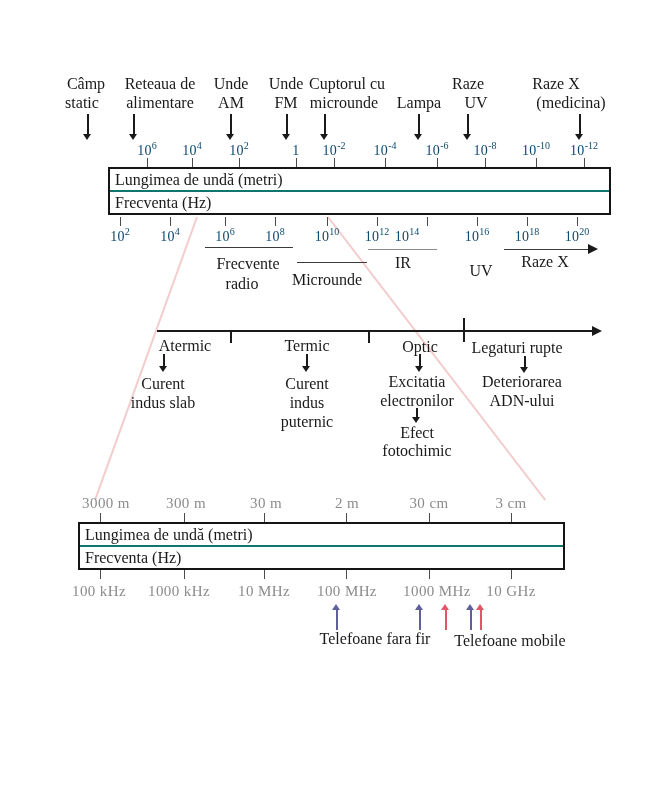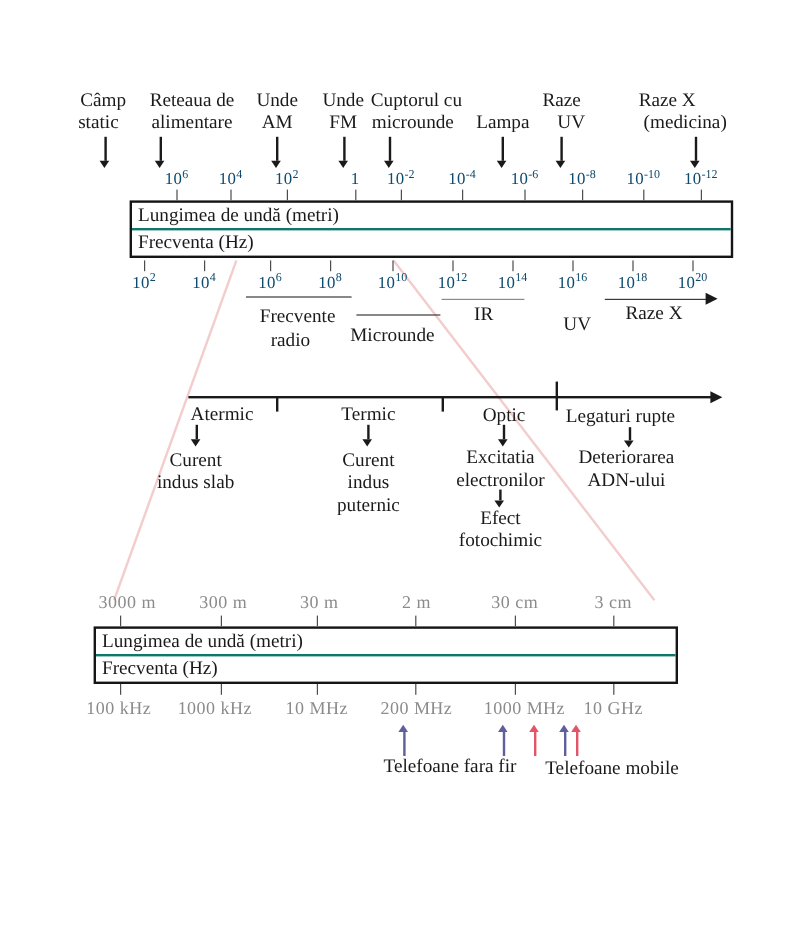--- a/index.html
+++ b/index.html
@@ -110,21 +110,21 @@
   <div class="tick" style="left:477px;top:217px"></div>
   <div class="tick" style="left:527px;top:217px"></div>
   <div class="tick" style="left:577px;top:217px"></div>
 
   <span class="pow" style="left:120px;top:226px"><span>10</span><sup>2</sup></span>
   <span class="pow" style="left:170px;top:226px"><span>10</span><sup>4</sup></span>
   <span class="pow" style="left:225px;top:226px"><span>10</span><sup>6</sup></span>
   <span class="pow" style="left:275px;top:226px"><span>10</span><sup>8</sup></span>
   <span class="pow" style="left:327px;top:226px"><span>10</span><sup>10</sup></span>
   <span class="pow" style="left:377px;top:226px"><span>10</span><sup>12</sup></span>
-  <span class="pow" style="left:427px;top:226px"><span>10</span><sup>14</sup></span>
+  <span class="pow" style="left:407px;top:226px"><span>10</span><sup>14</sup></span>
   <span class="pow" style="left:477px;top:226px"><span>10</span><sup>16</sup></span>
   <span class="pow" style="left:527px;top:226px"><span>10</span><sup>18</sup></span>
   <span class="pow" style="left:577px;top:226px"><span>10</span><sup>20</sup></span>
 
   <div class="hline" style="left:205px;top:247px;width:88px"></div>
   <div class="c band" style="left:248px;top:255px">Frecvente</div>
   <div class="c band" style="left:242px;top:275px">radio</div>
 
   <div class="hline" style="left:297px;top:262px;width:70px"></div>
   <div class="c band" style="left:327px;top:271px">Microunde</div>
@@ -190,21 +190,21 @@
   <div class="tick" style="left:100px;top:570px"></div>
   <div class="tick" style="left:184px;top:570px"></div>
   <div class="tick" style="left:264px;top:570px"></div>
   <div class="tick" style="left:346px;top:570px"></div>
   <div class="tick" style="left:429px;top:570px"></div>
   <div class="tick" style="left:511px;top:570px"></div>
 
   <div class="c gray" style="left:99px;top:583px">100 kHz</div>
   <div class="c gray" style="left:179px;top:583px">1000 kHz</div>
   <div class="c gray" style="left:264px;top:583px">10 MHz</div>
-  <div class="c gray" style="left:347px;top:583px">200 MHz</div>
+  <div class="c gray" style="left:347px;top:583px">100 MHz</div>
   <div class="c gray" style="left:437px;top:583px">1000 MHz</div>
   <div class="c gray" style="left:511px;top:583px">10 GHz</div>
 
   <div class="uarr blue" style="left:331px;top:604px;height:26px"></div>
   <div class="uarr blue" style="left:414px;top:604px;height:26px"></div>
   <div class="uarr red" style="left:440px;top:604px;height:26px"></div>
   <div class="uarr blue" style="left:465px;top:604px;height:26px"></div>
   <div class="uarr red" style="left:475px;top:604px;height:26px"></div>
 
   <div class="c desc" style="left:375px;top:629px">Telefoane fara fir</div>

